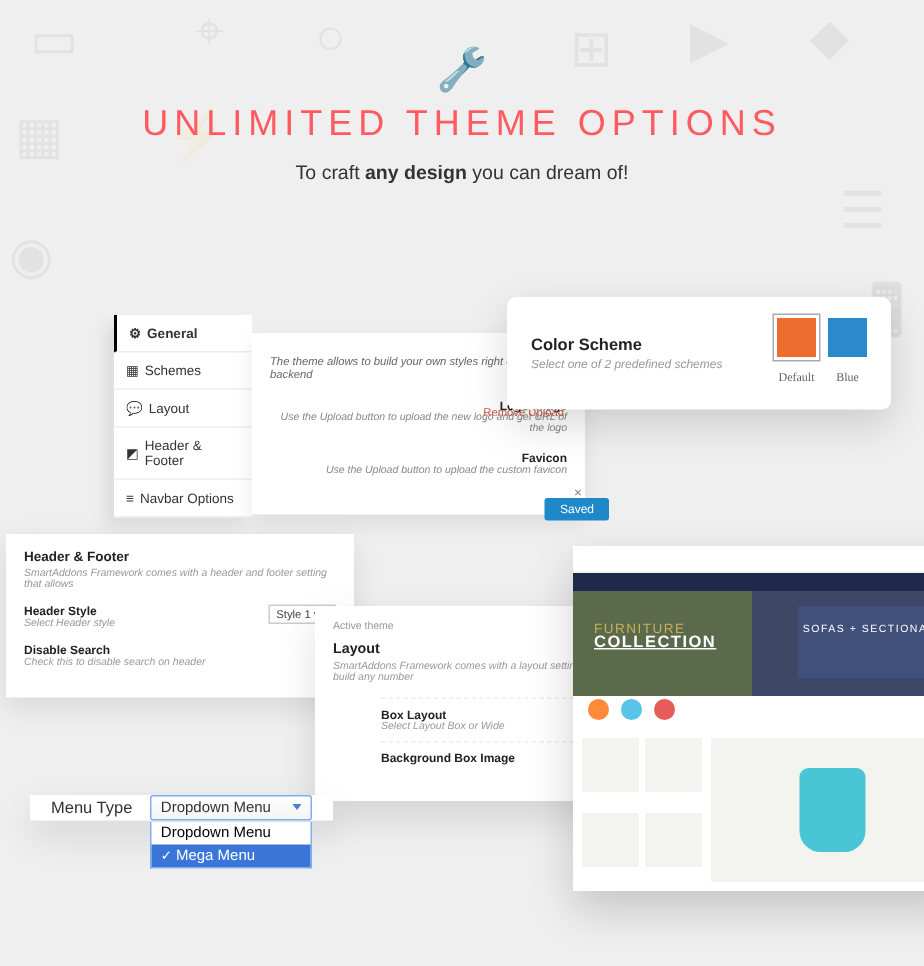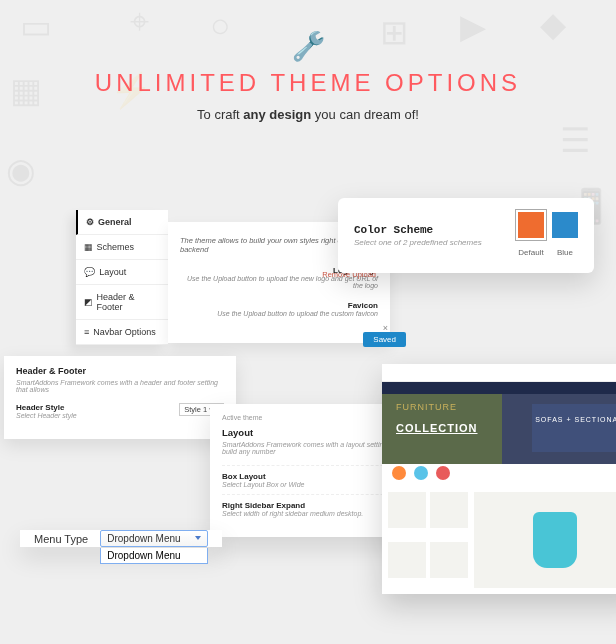--- a/index.html
+++ b/index.html
@@ -35,51 +35,51 @@
   .panel-hf .row { display:flex; justify-content:space-between; align-items:flex-start; margin-bottom:10px; }
   .panel-hf .row .l .lbl { font-weight:bold; font-size:8px; color:#222; }
   .panel-hf .row .l .desc { font-style:italic; font-size:7px; color:#999; }
   .select-small { font-size:7.5px; border:1px solid #ccc; padding:1px 10px 1px 4px; background:#fff; position:relative; }
   .checkbox { width:10px; height:10px; border:1px solid #bbb; display:inline-block; }
 
   .panel-layout { position:absolute; top:404px; left:210px; width:250px; background:#fff; box-shadow:0 10px 24px rgba(0,0,0,0.12); font-size:8px; color:#444; padding:10px 12px 14px; }
   .panel-layout .at { font-size:7px; color:#999; margin-bottom:6px; }
   .panel-layout h4 { font-size:9.5px; color:#222; margin-bottom:3px; }
   .panel-layout .intro { font-style:italic; font-size:7px; color:#999; margin-bottom:10px; }
-  .panel-layout .row { display:flex; justify-content:space-between; align-items:flex-start; padding:6px 0; border-top:1px dashed #eee; }
+  .panel-layout .row { display:flex; justify-content:space-between; align-items:flex-start; padding:6px 0; border-top:1px dashed #eee;margin-left:32px; }
   .panel-layout .row:first-of-type { border-top:none; }
   .panel-layout .row .l .lbl { font-weight:bold; font-size:8px; color:#222; }
   .panel-layout .row .l .desc { font-style:italic; font-size:7px; color:#999; }
 
   .color-card { position:absolute; top:198px; left:338px; width:256px; background:#fff; border-radius:6px; box-shadow:0 10px 28px rgba(0,0,0,0.15); padding:14px 16px; display:flex; gap:12px; align-items:center; }
-  .color-card .txt h4 { font-size:11px; color:#222; margin-bottom:2px;font-family:Liberation Mono, monospace; }
+  .color-card .txt h4 { font-size:11px; color:#222; margin-bottom:2px; }
   .color-card .txt .sub { font-size:8px; color:#999; font-style:italic; }
   .swatch-wrap { display:flex; gap:8px; margin-left:auto; }
   .swatch { text-align:center; }
   .swatch .box { width:26px; height:26px; display:block; margin-bottom:3px; }
-  .swatch .cap { font-size:8px; color:#666; }
+  .swatch .cap { font-size:8px; color:#666;font-family:Liberation Serif, serif; }
   .sw-default { background:#ef6c2f; border:1px solid #ef6c2f; }
   .sw-blue { background:#2b8acb; }
   .swatch.selected .box { outline:1px solid #aaa; outline-offset:2px; }
 
   .menu-card { position:absolute; top:530px; left:20px; background:#fff; box-shadow:0 10px 24px rgba(0,0,0,0.12); padding:0 14px; display:flex; align-items:center; gap:12px; font-size:11px; }
   .menu-card .lbl { font-weight:400; color:#333; font-size:11px; }
   .menu-dd { position:relative; font-size:10px; }
   .menu-dd .sel { border:1px solid #7faef0; border-radius:2px; padding:2px 24px 2px 6px; background:linear-gradient(#fff,#f4f4f4); color:#333; min-width:108px; position:relative; }
   .menu-dd .sel::after { content:""; position:absolute; right:6px; top:5px; width:0; height:0; border-left:3px solid transparent; border-right:3px solid transparent; border-top:4px solid #4b7ac9; }
   .menu-dd .opts { position:absolute; top:18px; left:0; right:0; background:#fff; border:1px solid #7faef0; border-top:none; }
   .menu-dd .opts .opt { padding:2px 6px; font-size:10px; }
   .menu-dd .opts .opt.active { background:#3a76d8; color:#fff; }
   .menu-dd .opts .opt.active::before { content:"✓ "; font-size:9px; }
 
   .shop { position:absolute; top:364px; left:382px; width:260px; height:230px; background:#fff; box-shadow:0 12px 28px rgba(0,0,0,0.18); overflow:hidden; font-size:6px; }
   .shop .top { background:#fff; height:18px; border-bottom:1px solid #eee; }
   .shop .nav { background:#1f2a4a; height:12px; }
   .shop .hero { position:absolute; top:30px; left:0; right:0; height:70px; background:linear-gradient(90deg,#5b6a4a 0%,#5b6a4a 46%,#3d4766 46%,#3d4766 100%); padding:0; text-align:left; }
-  .shop .hero .ht { position:absolute; left:14px; top:8px; color:#c9b15c; font-size:9px; letter-spacing:1px; }
+  .shop .hero .ht { position:absolute; left:14px; top:20px; color:#c9b15c; font-size:9px; letter-spacing:1px; }
   .shop .hero .ht2 { position:absolute; left:14px; top:28px; color:#fff; font-size:11px; font-weight:bold; letter-spacing:1px;text-decoration:underline; }
   .shop .hero .rbox { position:absolute; right:10px; top:10px; width:100px; height:48px; background:#40507a; color:#fff; text-align:center; padding-top:12px; font-size:7px; letter-spacing:1px; }
   .shop .strip { position:absolute; top:100px; left:0; right:0; height:18px; background:#fff; display:flex; align-items:center; gap:8px; padding:0 10px; }
   .shop .strip .dot { width:14px; height:14px; border-radius:50%; }
   .shop .body { position:absolute; top:122px; left:0; right:0; bottom:0; display:flex; gap:6px; padding:6px; }
   .shop .body .left { width:80px; display:grid; grid-template-columns:1fr 1fr; gap:4px; }
   .shop .body .left .cell { background:#f3f3ef; height:36px; }
   .shop .body .right { flex:1; background:#f3f3ef; display:flex; align-items:center; justify-content:center; }
   .shop .body .right .chair { width:44px; height:56px; background:#49c5d6; border-radius:6px 6px 14px 14px; position:relative; }
 </style>
@@ -149,40 +149,46 @@
 <div class="panel-hf">
   <h4>Header &amp; Footer</h4>
   <div class="intro">SmartAddons Framework comes with a header and footer setting that allows</div>
   <div class="row">
     <div class="l">
       <div class="lbl">Header Style</div>
       <div class="desc">Select Header style</div>
     </div>
     <span class="select-small"><span>Style 1</span> ▾</span>
   </div>
+  <div class="row">
+    <div class="l">
+      <div class="lbl">Disable Search</div>
+      <div class="desc">Check this to disable search on header</div>
+    </div>
+    <span class="checkbox"></span>
+  </div>
 </div>
 
 <div class="panel-layout">
   <div class="at">Active theme</div>
   <h4>Layout</h4>
   <div class="intro">SmartAddons Framework comes with a layout setting that allows you to build any number</div>
 
   <div class="row">
     <div class="l">
         <div class="lbl">Box Layout</div>
         <div class="desc">Select Layout Box or Wide</div>
       </div>
     <span class="select-small"><span>Wide</span> ▾</span>
   </div>
   <div class="row">
     <div class="l">
-        <div class="lbl">Right Sidebar Expand</div>
-        <div class="desc">Select width of right sidebar medium desktop.</div>
+        <div class="lbl">Background Box Image</div>
       </div>
-    <span class="select-small"><span>3/12</span> ▾</span>
+    <span class="select-small">Browse</span>
   </div>
 </div>
 
 <div class="color-card">
   <div class="txt">
     <h4>Color Scheme</h4>
     <div class="sub">Select one of 2 predefined schemes</div>
   </div>
   <div class="swatch-wrap">
     <div class="swatch selected">
@@ -195,20 +201,21 @@
     </div>
   </div>
 </div>
 
 <div class="menu-card">
   <span class="lbl">Menu Type</span>
   <div class="menu-dd">
     <div class="sel">Dropdown Menu</div>
     <div class="opts">
       <div class="opt">Dropdown Menu</div>
+      <div class="opt active">Mega Menu</div>
     </div>
   </div>
 </div>
 
 <div class="shop">
   <div class="top"></div>
   <div class="nav"></div>
   <div class="hero">
     <div class="ht">FURNITURE</div>
     <div class="ht2">COLLECTION</div>

